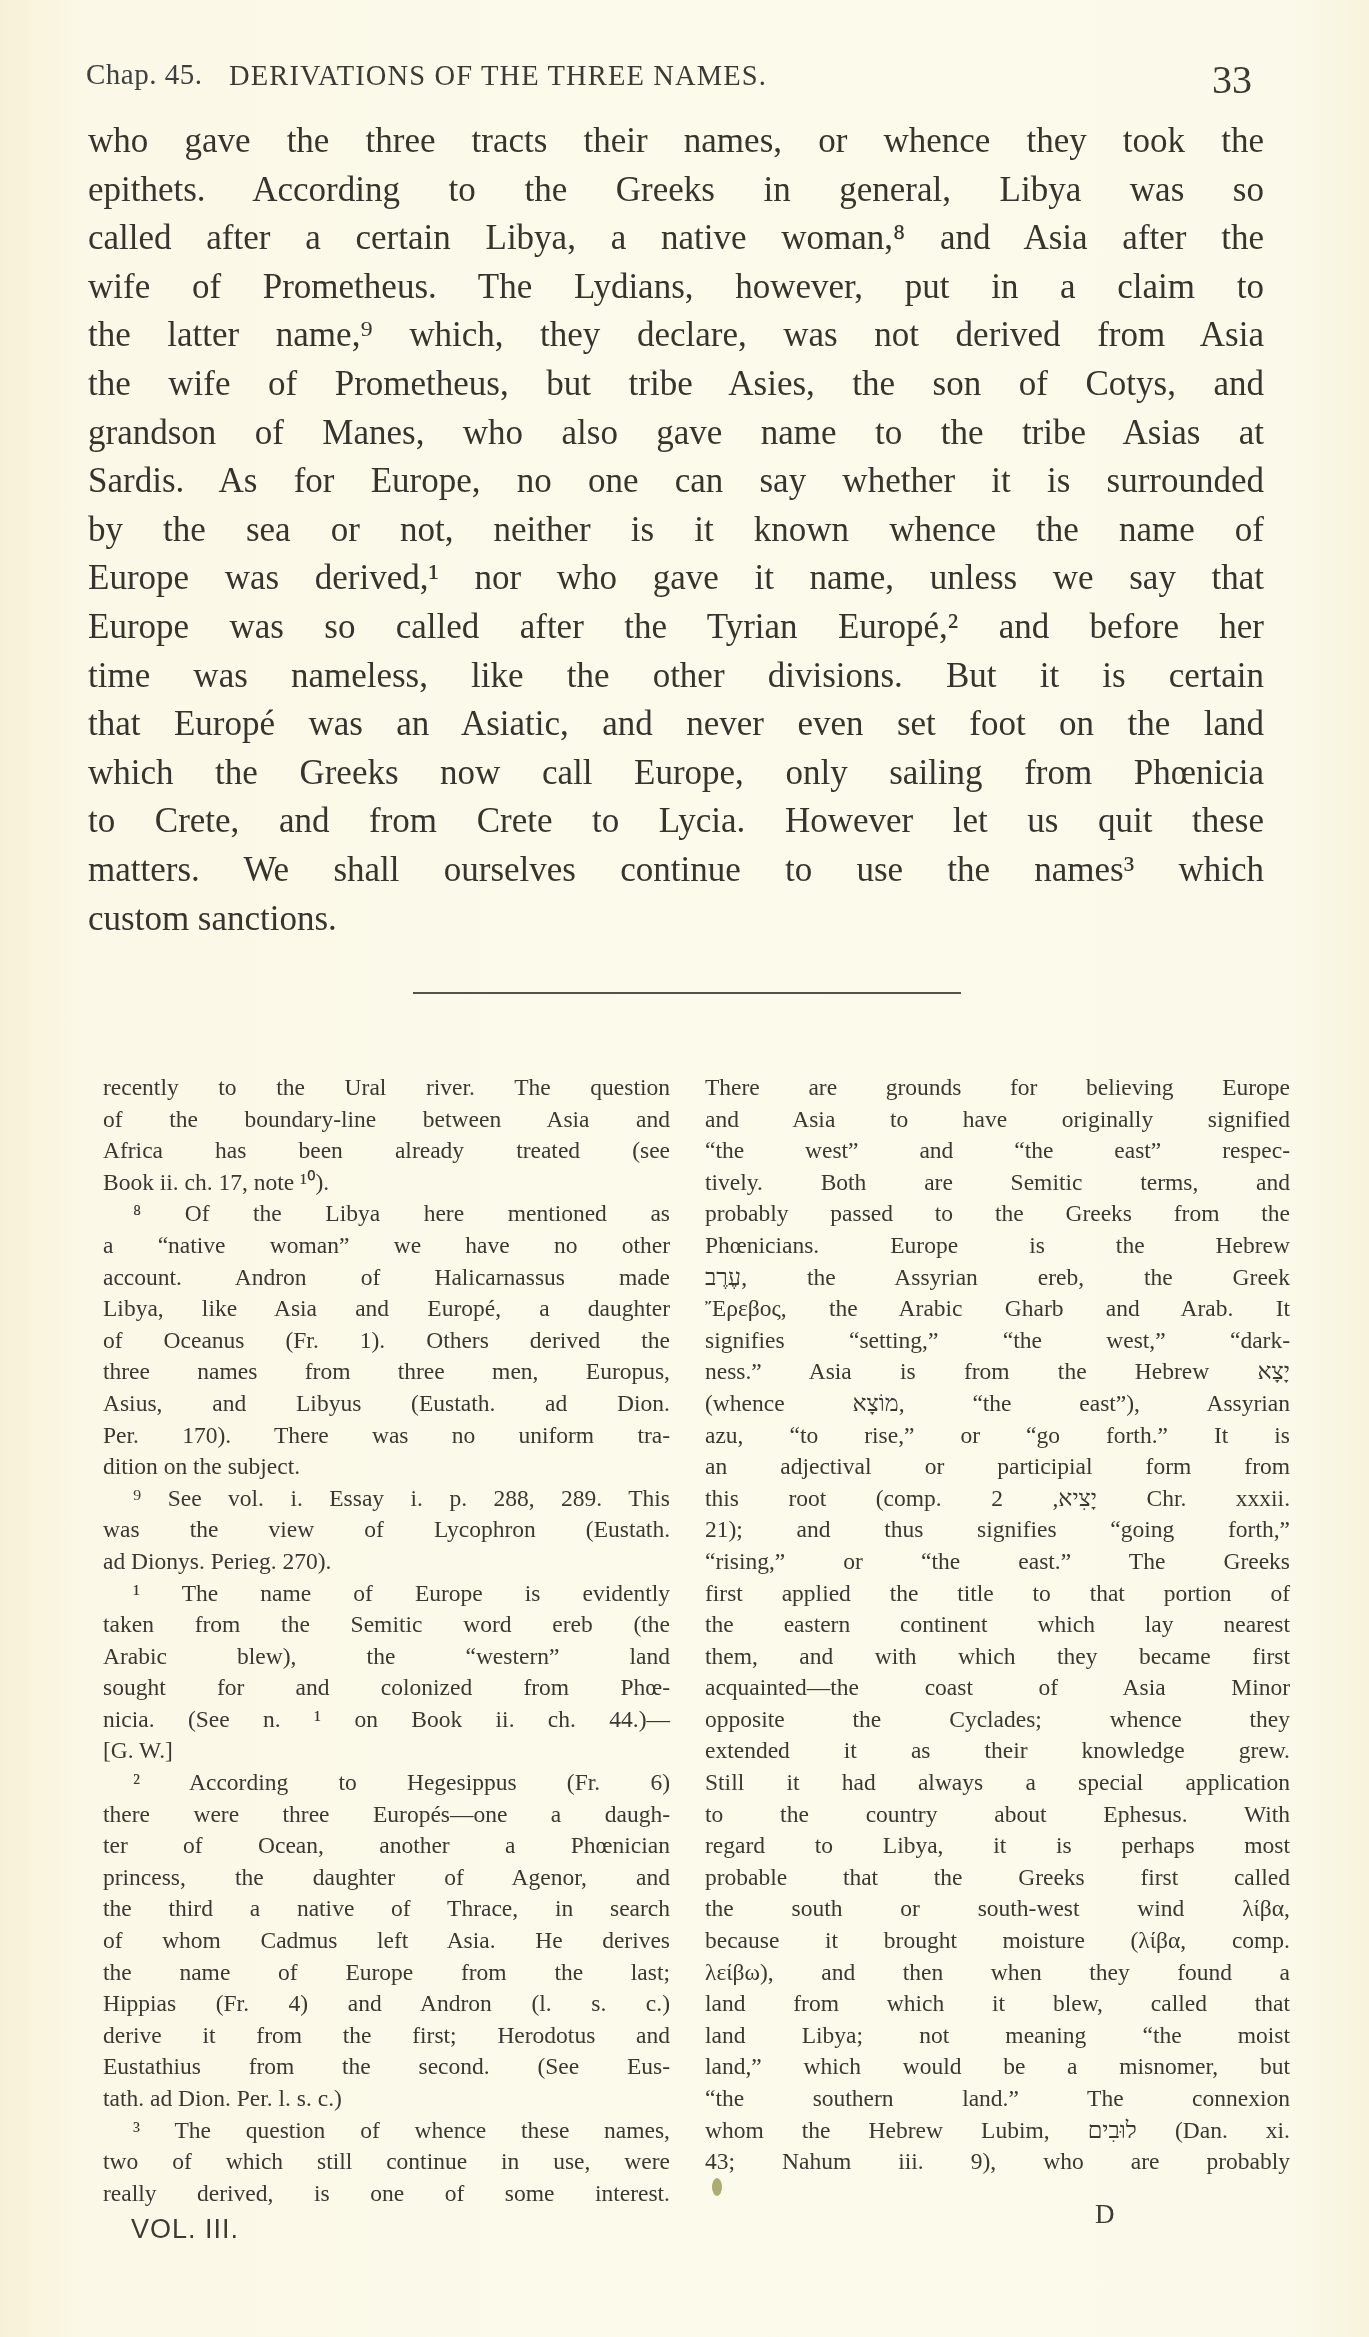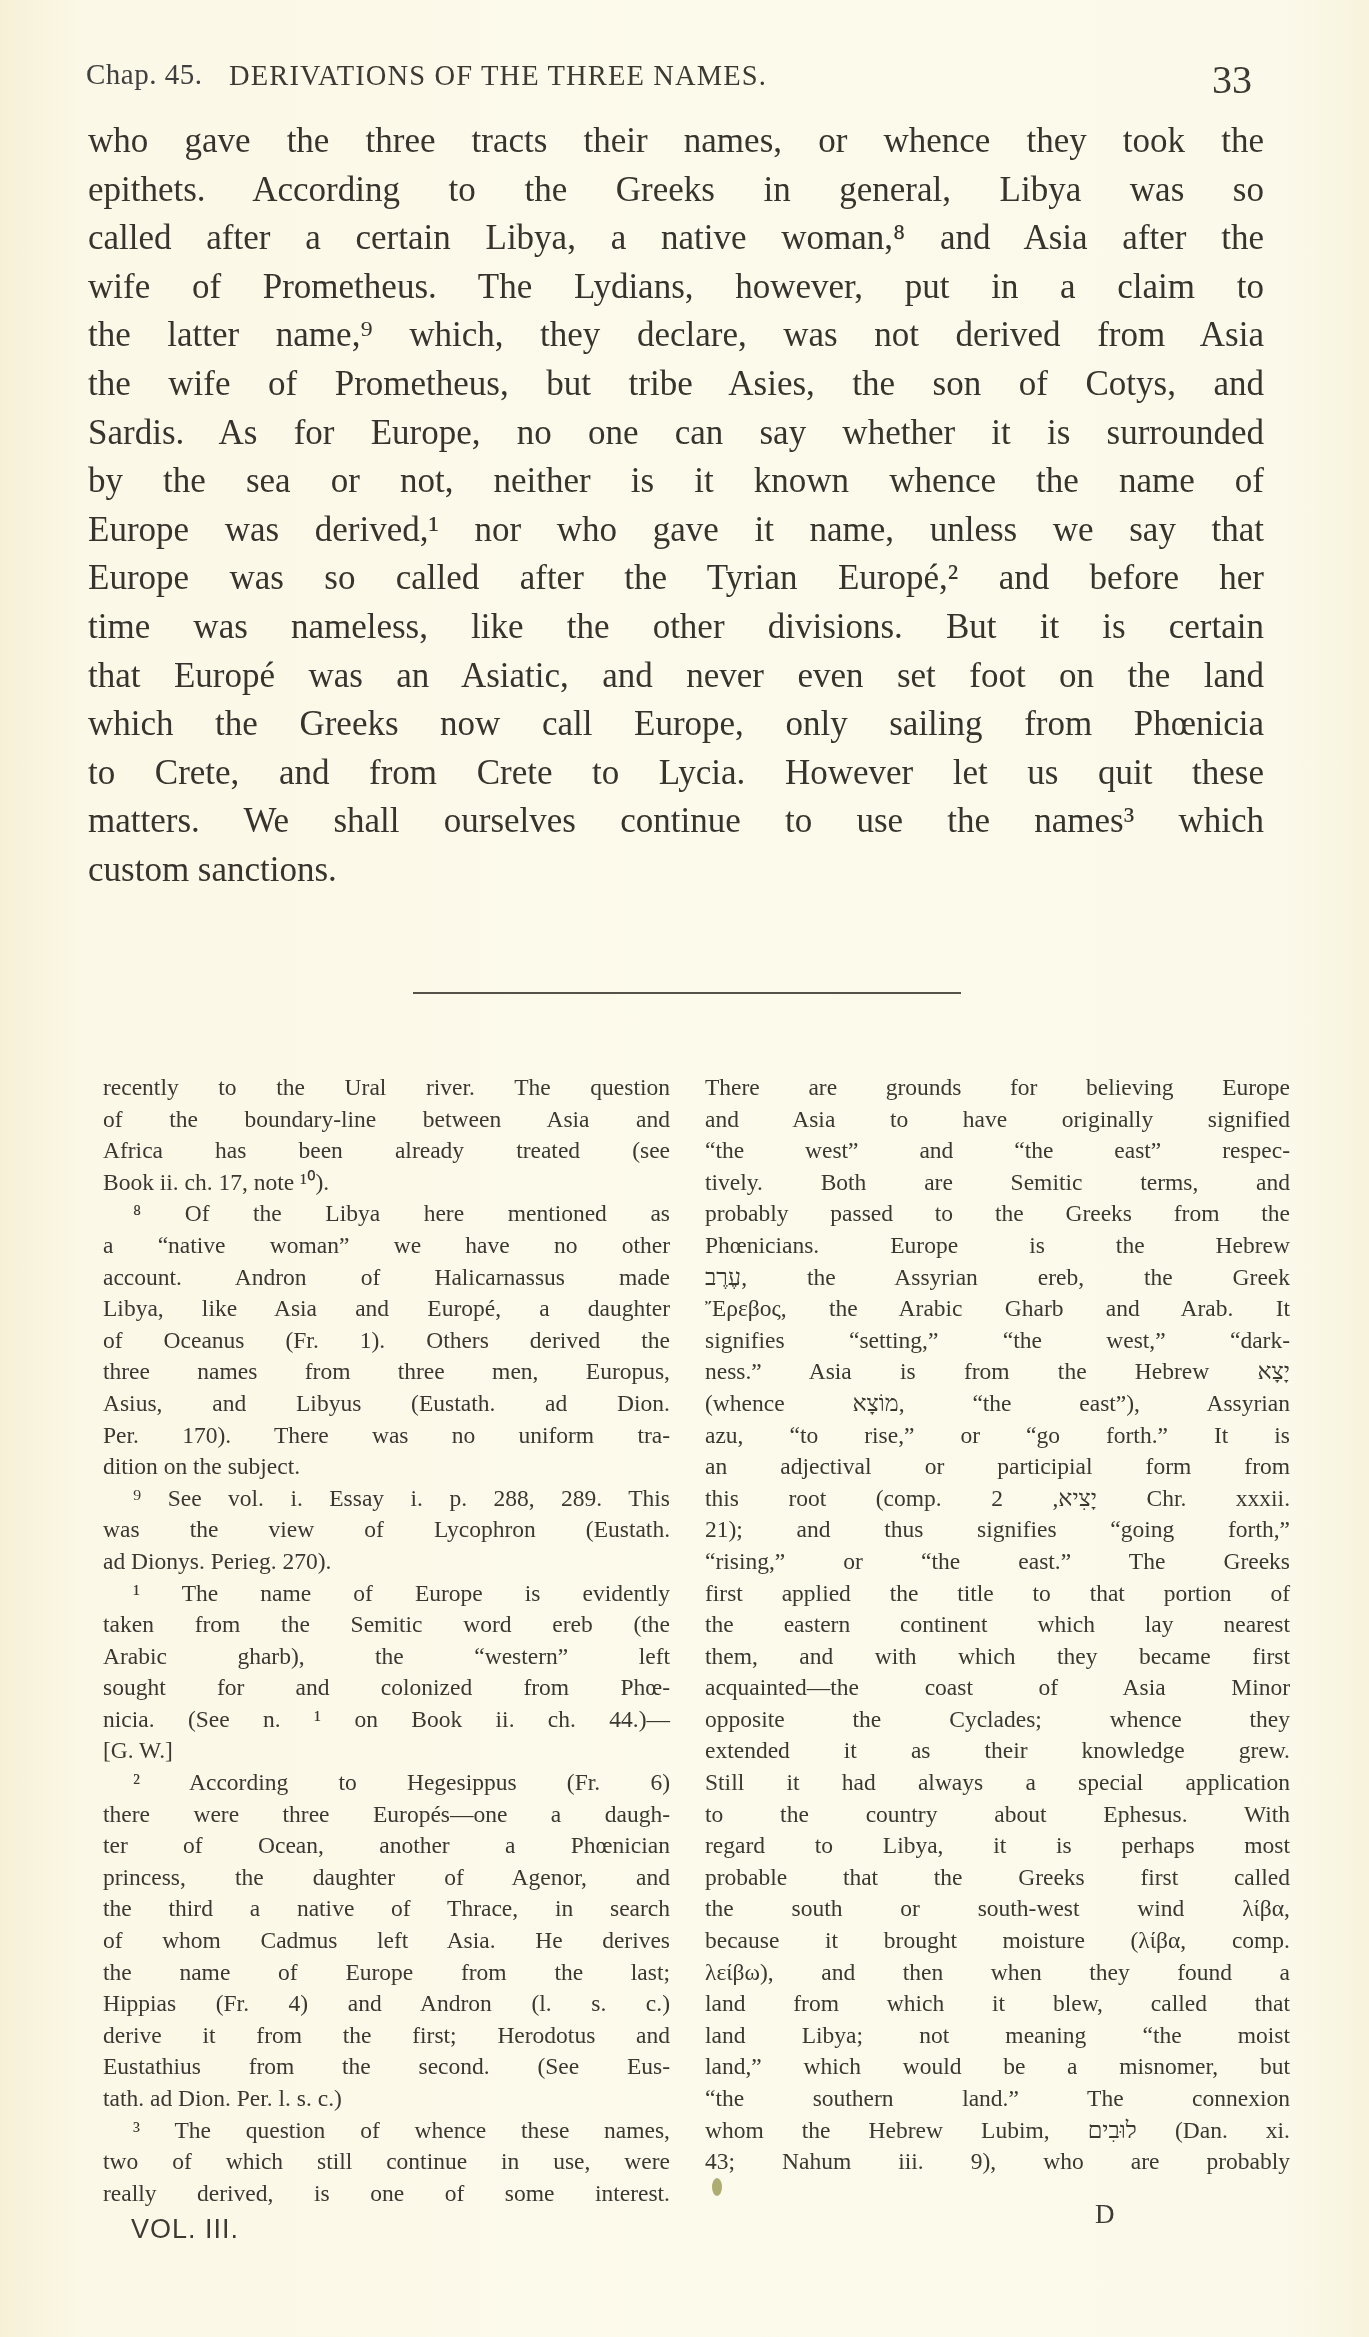--- a/index.html
+++ b/index.html
@@ -49,20 +49,21 @@
   <span class="hdr-page">33</span>
 </div>
 
 <div class="main">
   <div class="line">who gave the three tracts their names, or whence they took the</div>
   <div class="line">epithets.  According to the Greeks in general, Libya was so</div>
   <div class="line">called after a certain Libya, a native woman,⁸ and Asia after the</div>
   <div class="line">wife of Prometheus.  The Lydians, however, put in a claim to</div>
   <div class="line">the latter name,⁹ which, they declare, was not derived from Asia</div>
   <div class="line">the wife of Prometheus, but tribe Asies, the son of Cotys, and</div>
+  <div class="line">grandson of Manes, who also gave name to the tribe Asias at</div>
   <div class="line">Sardis.  As for Europe, no one can say whether it is surrounded</div>
   <div class="line">by the sea or not, neither is it known whence the name of</div>
   <div class="line">Europe was derived,¹ nor who gave it name, unless we say that</div>
   <div class="line">Europe was so called after the Tyrian Europé,² and before her</div>
   <div class="line">time was nameless, like the other divisions.  But it is certain</div>
   <div class="line">that Europé was an Asiatic, and never even set foot on the land</div>
   <div class="line">which the Greeks now call Europe, only sailing from Phœnicia</div>
   <div class="line">to Crete, and from Crete to Lycia.  However let us quit these</div>
   <div class="line">matters.  We shall ourselves continue to use the names³ which</div>
   <div class="line last">custom sanctions.</div>
@@ -82,21 +83,21 @@
   <div class="line">of Oceanus (Fr. 1).  Others derived the</div>
   <div class="line">three names from three men, Europus,</div>
   <div class="line">Asius, and Libyus (Eustath. ad Dion.</div>
   <div class="line">Per. 170).  There was no uniform tra-</div>
   <div class="line last">dition on the subject.</div>
   <div class="line indent">⁹ See vol. i. Essay i. p. 288, 289.  This</div>
   <div class="line">was the view of Lycophron (Eustath.</div>
   <div class="line last">ad Dionys. Perieg. 270).</div>
   <div class="line indent">¹ The name of Europe is evidently</div>
   <div class="line">taken from the Semitic word ereb (the</div>
-  <div class="line">Arabic gharb), the “western” left</div>
+  <div class="line">Arabic blew), the “western” land</div>
   <div class="line">sought for and colonized from Phœ-</div>
   <div class="line">nicia.  (See n. ¹ on Book ii. ch. 44.)—</div>
   <div class="line last">[G. W.]</div>
   <div class="line indent">² According to Hegesippus (Fr. 6)</div>
   <div class="line">there were three Europés—one a daugh-</div>
   <div class="line">ter of Ocean, another a Phœnician</div>
   <div class="line">princess, the daughter of Agenor, and</div>
   <div class="line">the third a native of Thrace, in search</div>
   <div class="line">of whom Cadmus left Asia.  He derives</div>
   <div class="line">the name of Europe from the last;</div>

